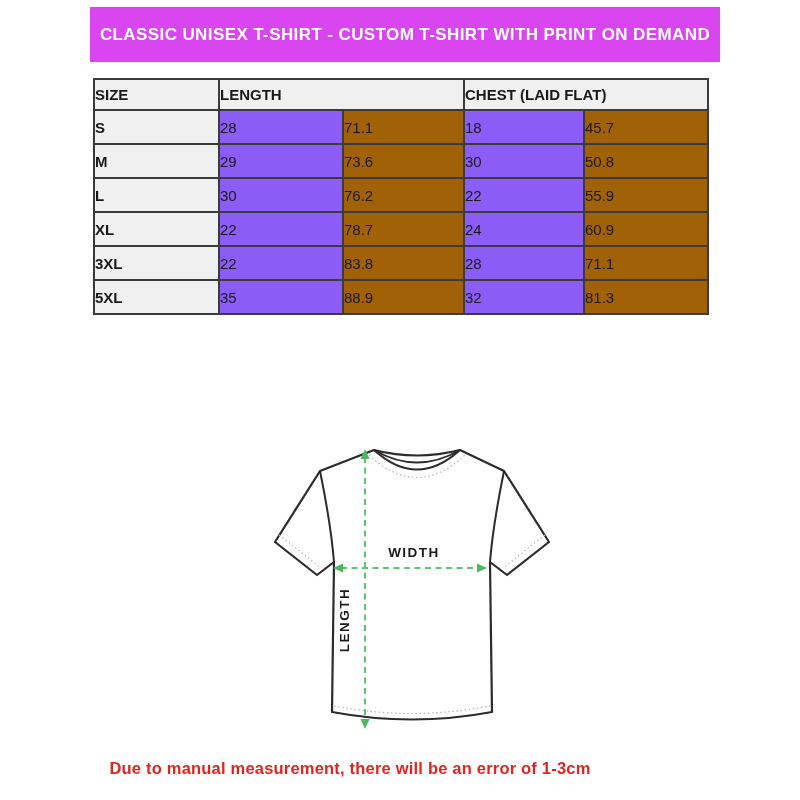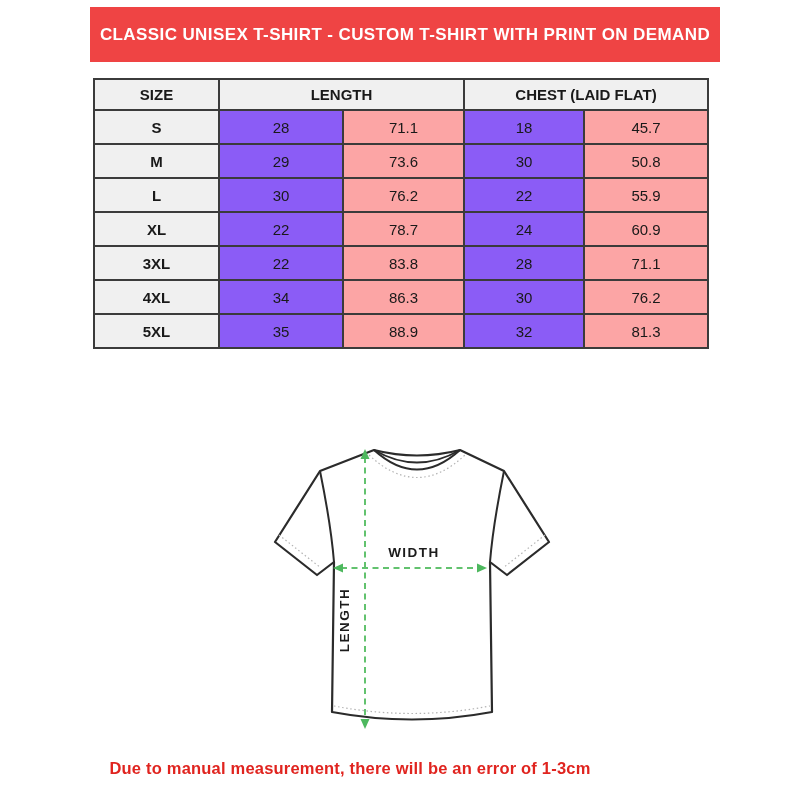--- a/index.html
+++ b/index.html
@@ -3,38 +3,38 @@
 <meta charset="utf-8">
 <style>
   html,body{margin:0;padding:0;}
   body{
     width:800px;height:800px;background:#ffffff;position:relative;
     font-family:"Liberation Sans", sans-serif;
     -webkit-font-smoothing:antialiased;
   }
   .banner{
     position:absolute;left:90px;top:7px;width:630px;height:55px;
-    background:#ef4444;color:#ffffff;
+    background:#d946ef;color:#ffffff;
     display:flex;align-items:center;justify-content:center;
     font-weight:bold;font-size:17px;letter-spacing:.4px;text-align:center;
   }
   table.size-chart{
     position:absolute;left:93px;top:78px;width:614px;
     border-collapse:collapse;table-layout:fixed;
     border:2px solid #3b3b3b;
   }
   .size-chart th,.size-chart td{
-    border:2px solid #3b3b3b;text-align:center;vertical-align:middle;
+    border:2px solid #3b3b3b;text-align:left;vertical-align:middle;
     font-size:15px;color:#191919;padding:0;
   }
   .size-chart th{height:29px;font-weight:bold;background:#f0f0f0;}
   .size-chart td{height:32px;}
   .size-chart td.c-size{background:#f0f0f0;font-weight:bold;}
   .size-chart td.c-in{background:#8b5cf6;font-weight:normal;}
-  .size-chart td.c-cm{background:#fca5a5;font-weight:normal;}
+  .size-chart td.c-cm{background:#a16207;font-weight:normal;}
   .tee-wrap{position:absolute;left:252px;top:430px;width:320px;height:320px;}
   .footer-note{
     position:absolute;left:0;top:759px;width:700px;text-align:center;
     color:#e0241f;font-weight:bold;font-size:16.5px;letter-spacing:.2px;
   }
 </style>
 </head>
 <body>
 
 <div class="banner">
@@ -86,27 +86,20 @@
       <td class="c-cm">60.9</td>
     </tr>
     <tr>
       <td class="c-size">3XL</td>
       <td class="c-in">22</td>
       <td class="c-cm">83.8</td>
       <td class="c-in">28</td>
       <td class="c-cm">71.1</td>
     </tr>
     <tr>
-      <td class="c-size">4XL</td>
-      <td class="c-in">34</td>
-      <td class="c-cm">86.3</td>
-      <td class="c-in">30</td>
-      <td class="c-cm">76.2</td>
-    </tr>
-    <tr>
       <td class="c-size">5XL</td>
       <td class="c-in">35</td>
       <td class="c-cm">88.9</td>
       <td class="c-in">32</td>
       <td class="c-cm">81.3</td>
     </tr>
   </tbody>
 </table>
 
 <div class="tee-wrap">

